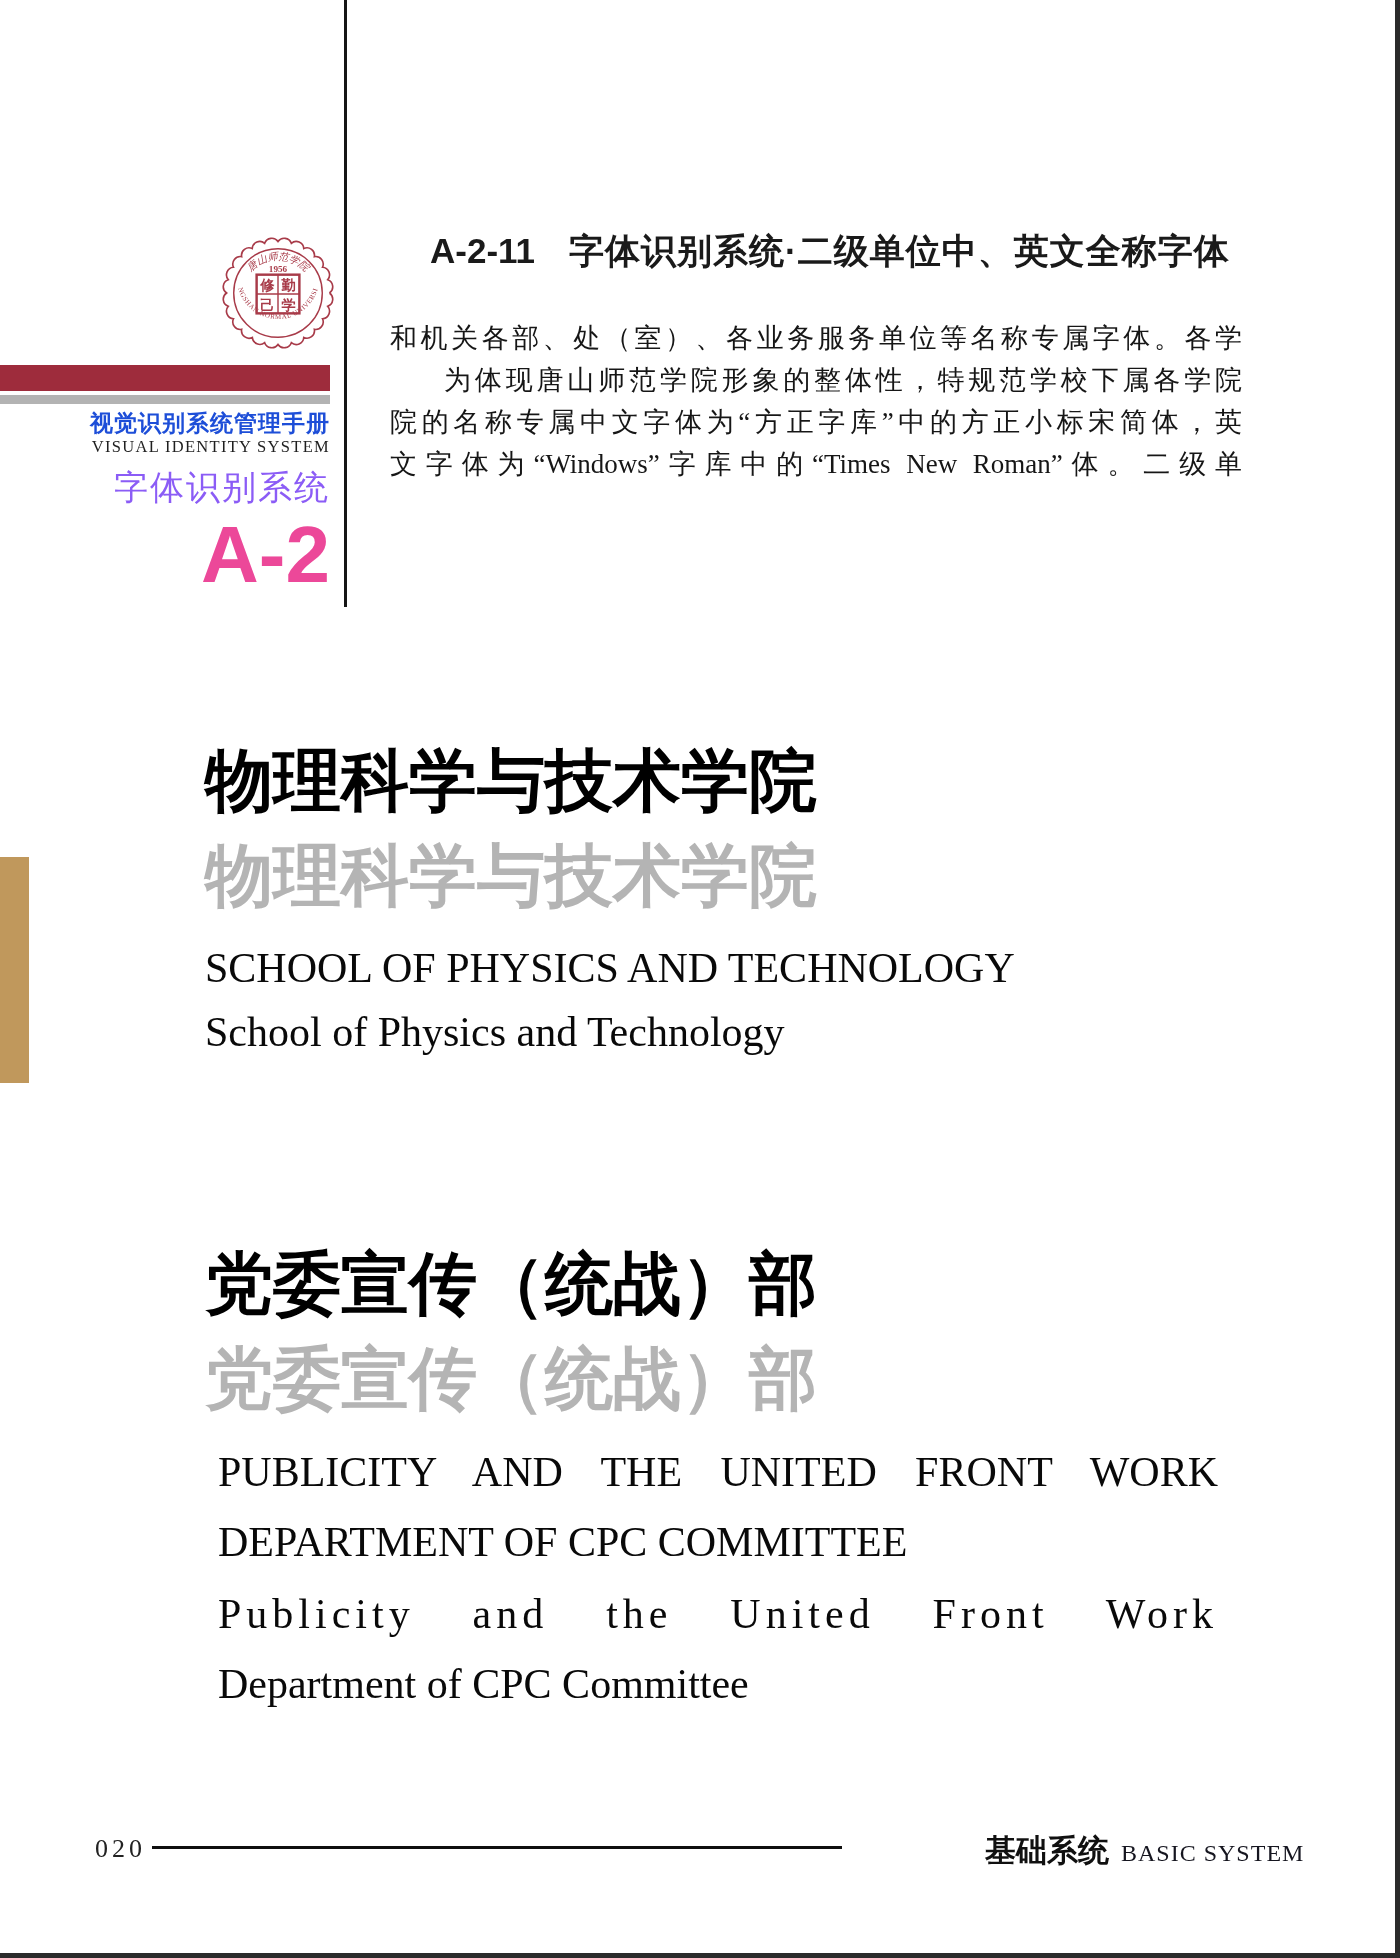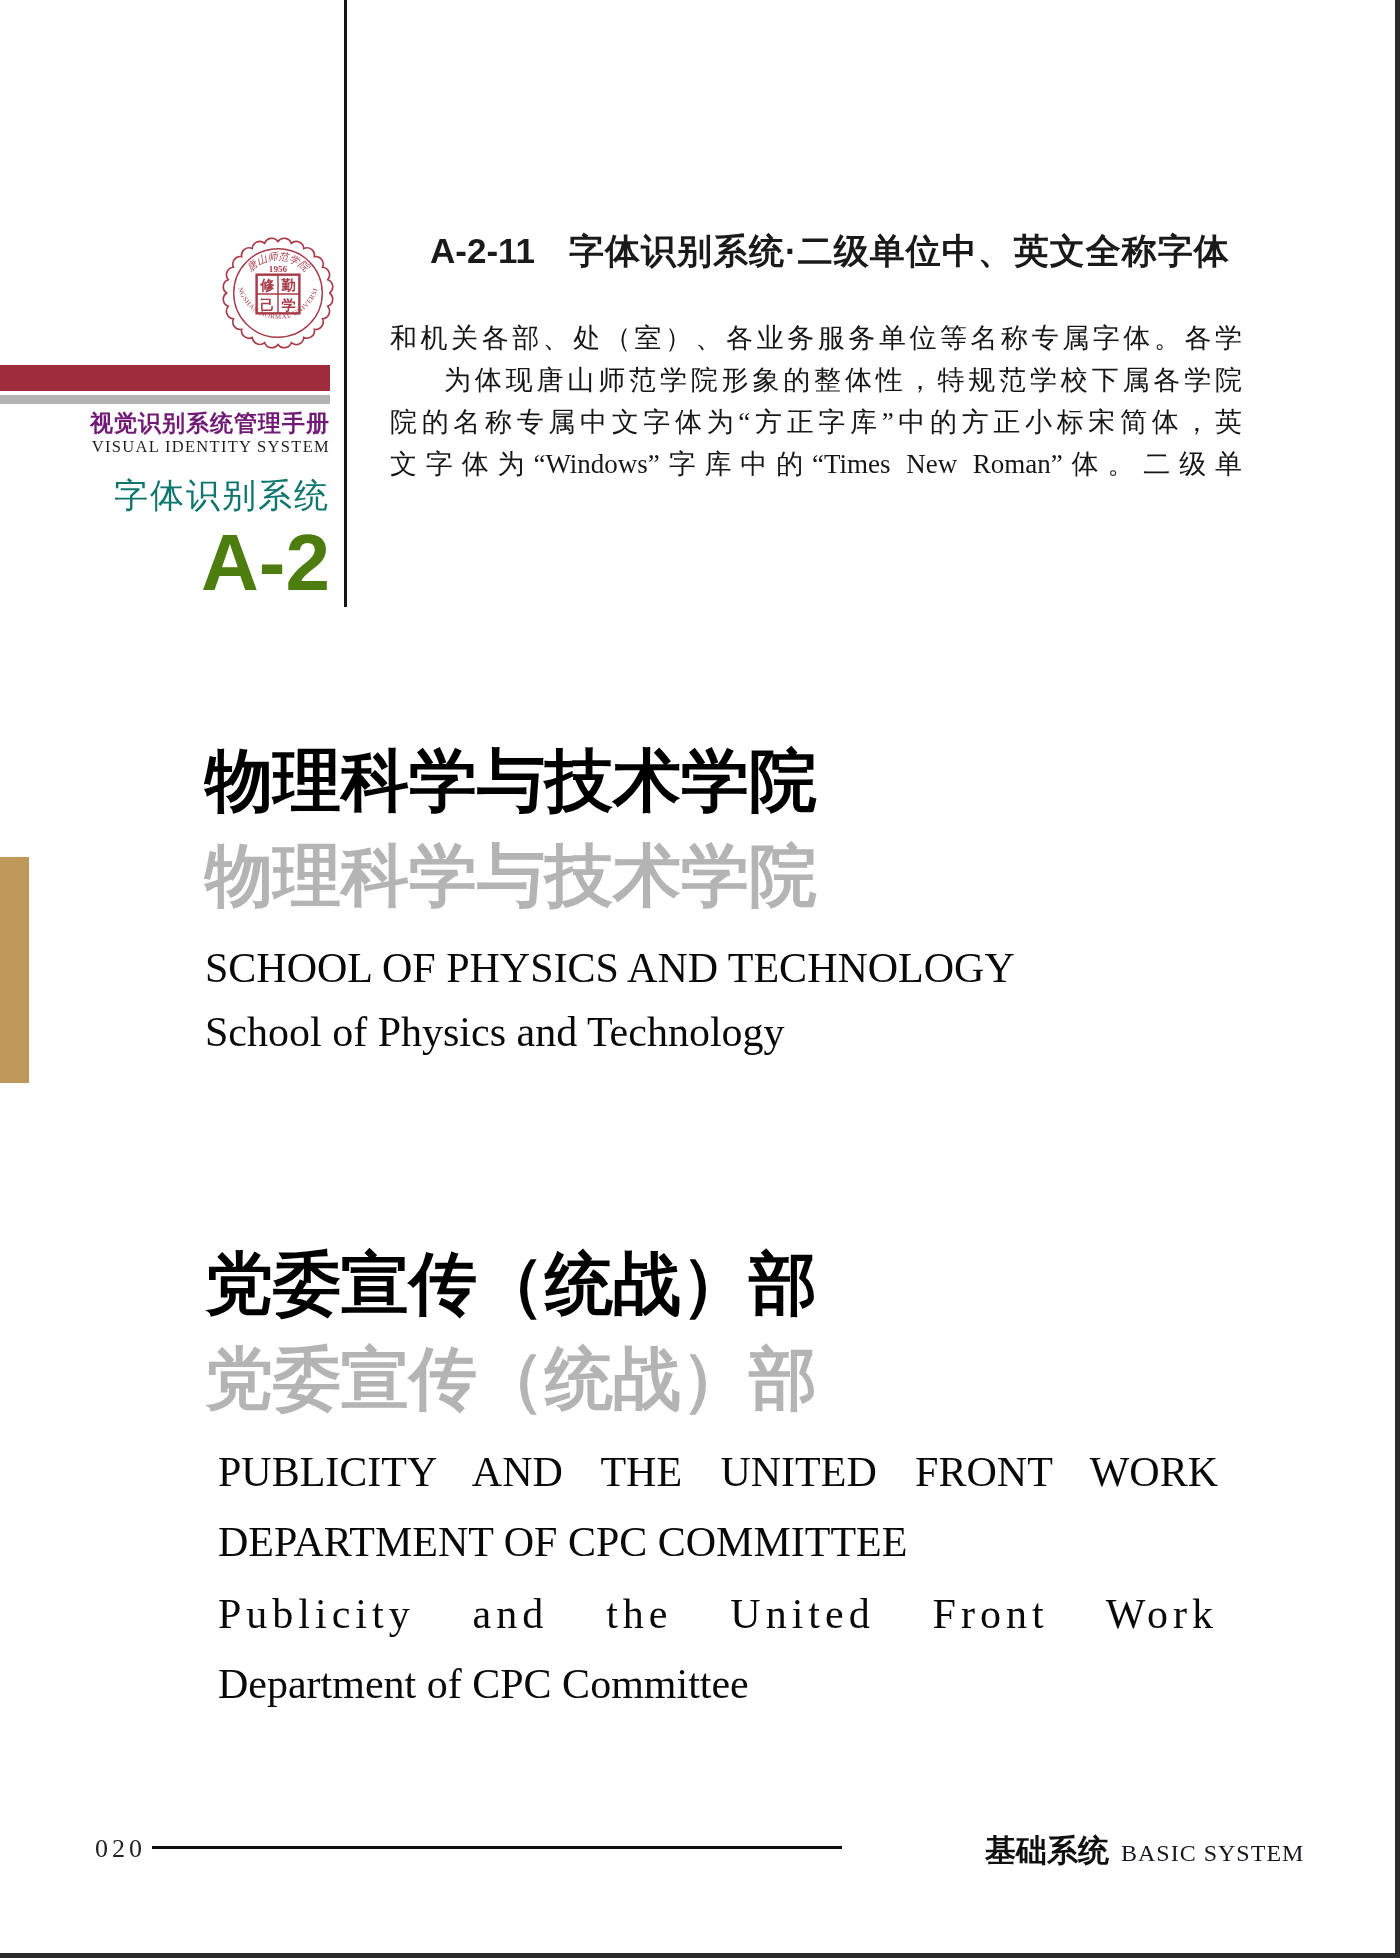--- a/index.html
+++ b/index.html
@@ -11,24 +11,24 @@
   .abs{position:absolute;}
   
   .border-right{top:0; right:0; width:5px; height:1958px; background:#2b2b2b;}
   .border-bottom{left:0; bottom:0; width:1400px; height:5px; background:#2b2b2b;}
   
   .v-divider{left:344px; top:0; width:3px; height:607px; background:#151515;}
   .seal{left:222px; top:237px; width:112px; height:112px;}
   .bar-red{left:0; top:365px; width:330px; height:26px; background:#9e2c3c;}
   .bar-gray{left:0; top:395px; width:330px; height:9px; background:#b3b3b3;}
   .sidebar-text{left:0; top:410px; width:330px; text-align:right;}
-  .manual-cn{font-weight:700; font-size:23px; letter-spacing:1px; line-height:27px; color:#701a75;}
+  .manual-cn{font-weight:700; font-size:23px; letter-spacing:1px; line-height:27px; color:#1d4ed8;}
   .manual-en{font-size:16.5px; letter-spacing:1.3px; line-height:20px; color:#1f1f1f;}
-  .section-title{margin-top:16px; font-family:"Liberation Sans","DejaVu Sans",sans-serif; font-size:34px; letter-spacing:2px; color:#0f766e;}
-  .section-code{margin-top:6px; font-family:"Liberation Sans","DejaVu Sans",sans-serif; font-size:80px; line-height:76px; font-weight:700; color:#4d7c0f;}
+  .section-title{margin-top:8px; font-family:"Liberation Sans","DejaVu Sans",sans-serif; font-size:34px; letter-spacing:2px; color:#8b5cf6;}
+  .section-code{margin-top:6px; font-family:"Liberation Sans","DejaVu Sans",sans-serif; font-size:80px; line-height:76px; font-weight:700; color:#ec4899;}
   .tan-bar{left:0; top:857px; width:29px; height:226px; background:#c0985c;}
   
   .header-line{left:430px; top:228px; font-family:"Liberation Sans","DejaVu Sans",sans-serif; font-weight:700; font-size:35px; color:#1a1a1a; white-space:nowrap; letter-spacing:1px;}
   .header-code{margin-right:34px; letter-spacing:0;}
   
   .intro{left:390px; top:317px; width:852px; font-size:27px; color:#161616;}
   .intro-line{height:42px; line-height:42px;}
   .intro-line.just{text-align:justify; text-align-last:justify;}
   .intro-line.indent{text-indent:54px;}
   

